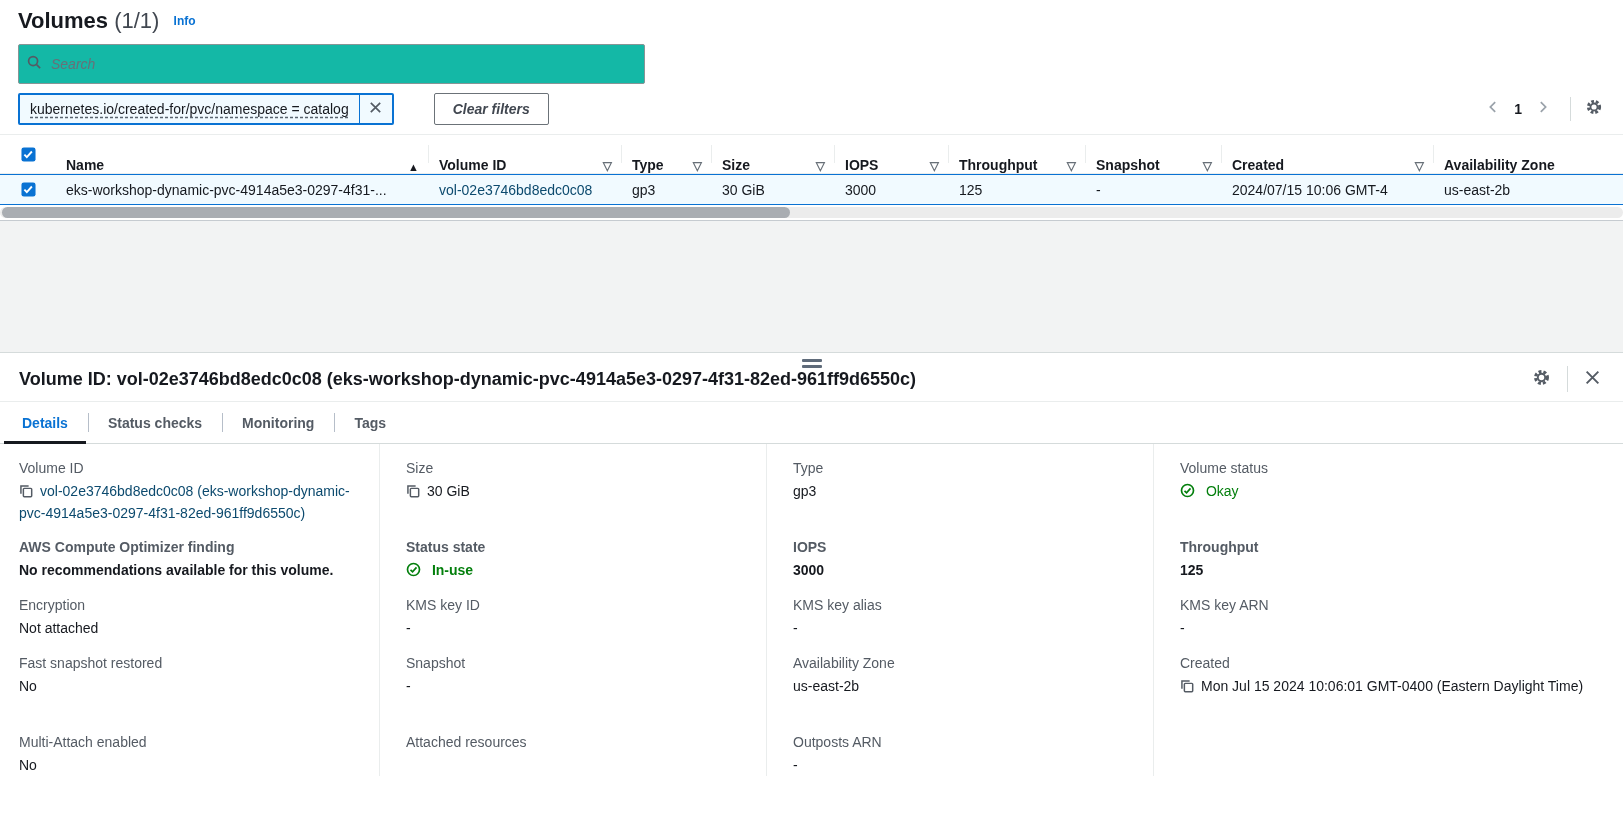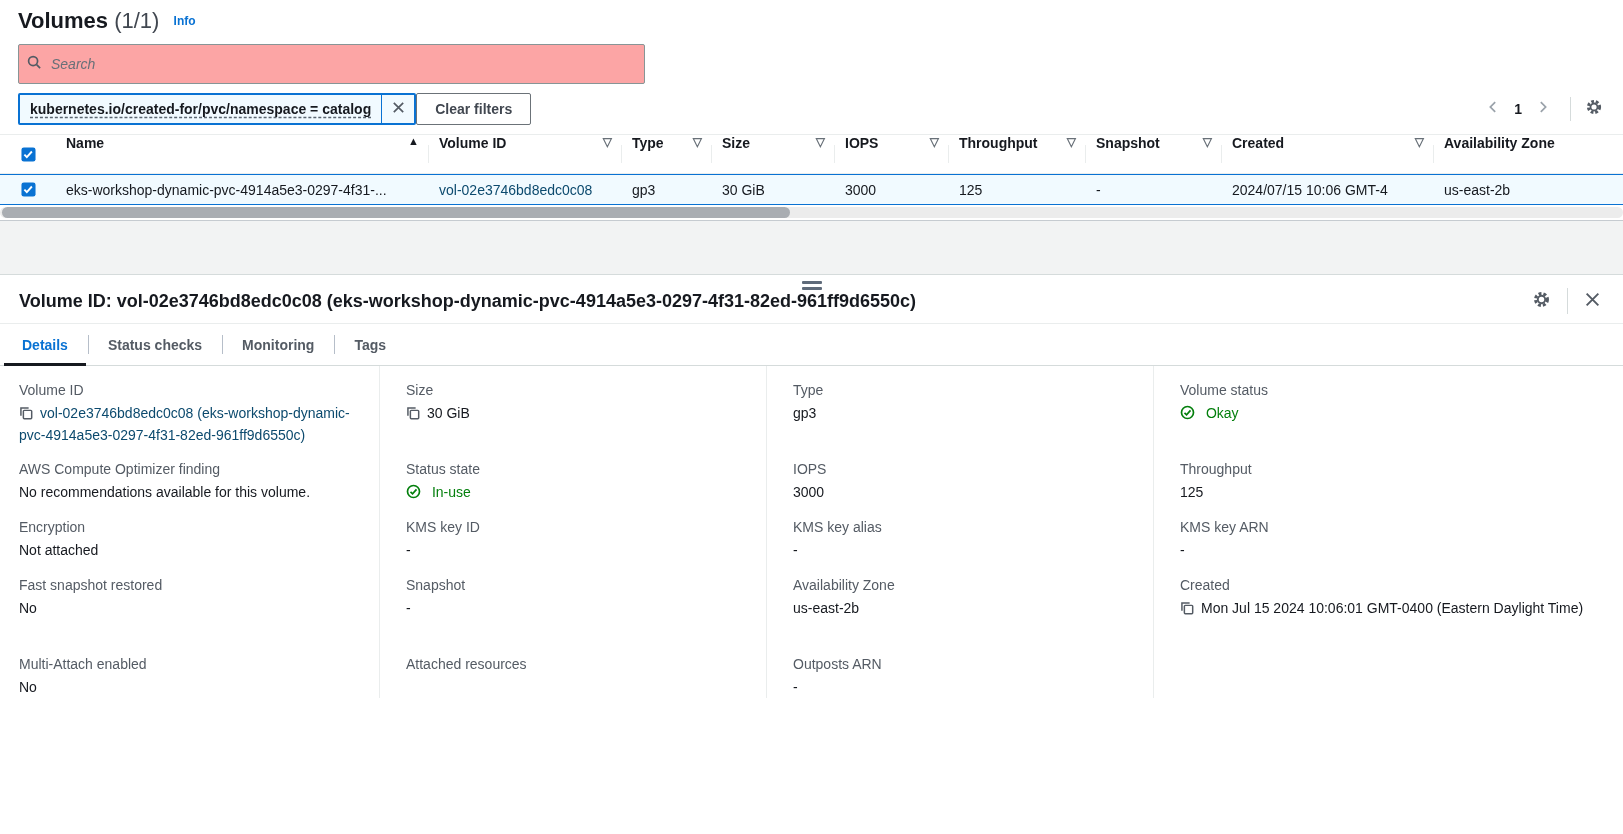--- a/index.html
+++ b/index.html
@@ -23,56 +23,56 @@
     font-family:inherit; font-size:14px; font-weight:700; color:#414750;
     display:flex; align-items:center; gap:8px; padding:0 18px; cursor:pointer;
   }
   .btn-icononly { width:48px; justify-content:center; padding:0; }
   .btn-primary { background:#f49200; border-color:#f49200; color:#16191f; }
   .caret { font-size:10px; color:#414750; }
 
   
   .search-box {
     margin-top:2px; width:627px; height:40px; border:1px solid #879596; border-radius:2px;
-    display:flex; align-items:center; padding:12px 8px; gap:7px; background:#fca5a5;
+    display:flex; align-items:center; padding:12px 8px; gap:7px; background:#14b8a6;
   }
   .search-box input {
     border:none; outline:none; flex:1; font-family:inherit; font-size:14px; color:#16191f; background:transparent;
   }
   .search-box input::placeholder { color:#687078; font-style:italic; }
 
   
   .filter-row { margin-top:8px; display:flex; align-items:center; height:33px; }
   .token {
     display:flex; align-items:stretch; height:32px; border:2px solid #0972d3;
     background:#f1faff; border-radius:2px; overflow:hidden;
   }
   .token-label {
     display:flex; align-items:center; padding:0 10px; color:#16191f;
-    text-decoration:underline dashed #5a6570; text-underline-offset:3px; cursor:default;font-weight:bold;
+    text-decoration:underline dashed #5a6570; text-underline-offset:3px; cursor:default;
   }
   .token-x {
     width:33px; display:flex; align-items:center; justify-content:center;
     border-left:1px solid #0972d3; cursor:pointer; background:transparent; border-top:none;border-right:none;border-bottom:none;
   }
-  .clear-btn { border-color:#6b7278; }
+  .clear-btn { margin-left:40px; border-color:#6b7278;font-style:italic; }
   .pagination { margin-left:auto; display:flex; align-items:center; }
   .page-arrow { background:none; border:none; padding:4px 8px; cursor:pointer; display:flex; align-items:center; }
   .page-num { font-weight:700; color:#16191f; padding:0 6px; cursor:pointer; }
   .pag-divider { width:1px; height:24px; background:#d5dbdb; margin:0 12px; }
   .gear-btn { background:none; border:none; cursor:pointer; display:flex; align-items:center; padding:2px; }
 
   
   .table { margin-top:9px; }
   .thead {
     display:flex; height:40px; align-items:center;
     border-top:1px solid #eaeded; border-bottom:1px solid #eaeded;
     font-weight:700;
   }
-  .th { display:flex; align-items:flex-start; justify-content:space-between; padding:0 10px; position:relative; height:100%; cursor:pointer; }
+  .th { display:flex; align-items:flex-end; justify-content:space-between; padding:0 10px; position:relative; height:100%; cursor:pointer; }
   .th::after { content:''; position:absolute; right:0; top:10px; bottom:10px; width:1px; background:#eaeded; }
   .th:last-child::after { display:none; }
   .sort-asc { color:#16191f; font-size:11px; margin-left:6px; }
   .filter-ico { color:#687078; font-size:12px; margin-left:6px; }
   .trow {
     display:flex; height:31px; align-items:center; background:#f1faff;
     border-top:1px solid #0972d3; border-bottom:1px solid #0972d3;
   }
   .td { padding:0 10px; white-space:nowrap; overflow:hidden; }
   .col-check { width:56px; display:flex; justify-content:center; align-items:center; }
@@ -88,38 +88,38 @@
   .link { color:#0c4a6e; text-decoration:none; cursor:pointer; }
   .checkbox { cursor:pointer; display:flex; }
 
   .hscroll { height:16px; position:relative; background:#fff; border-bottom:1px solid #c6cbd0; }
   .htrack { position:absolute; left:0; right:0; top:2px; height:11px; background:#ececec; border-radius:6px; }
   .hthumb { position:absolute; left:2px; top:2px; width:788px; height:11px; background:#a9adb2; border-radius:6px; cursor:pointer; }
 
   .gap { flex:1; background:#f2f3f3; }
 
   
-  .panel { background:#fff; border-top:1px solid #d5dbdb; height:560px; position:relative; }
+  .panel { background:#fff; border-top:1px solid #d5dbdb; height:482px; position:relative; }
   .drag { position:absolute; top:4px; left:50%; transform:translateX(-50%); display:flex; flex-direction:column; gap:3px; cursor:row-resize; padding:2px 6px; }
   .drag span { display:block; width:20px; height:3px; background:#5f6b7a; border-radius:1px; }
   .panel-header { display:flex; justify-content:space-between; align-items:center; padding:13px 20px 9px 19px; border-bottom:1px solid #eaeded; }
   .panel-title { font-size:18px; font-weight:700; }
   .panel-icons { display:flex; align-items:center; gap:14px; }
   .picon-divider { width:1px; height:26px; background:#d5dbdb; }
 
   .tabs { display:flex; align-items:stretch; height:42px; border-bottom:1px solid #d5dbdb; padding-left:2px; }
   .tab { display:flex; align-items:center; padding:0 20px; font-weight:700; color:#545b64; position:relative; cursor:pointer; }
   .tab:not(:first-child)::before { content:''; position:absolute; left:0; top:11px; bottom:11px; width:1px; background:#b6bec9; }
   .tab.active { color:#0972d3; }
   .tab.active::after { content:''; position:absolute; left:2px; right:2px; bottom:-1px; height:3px; background:#16191f; }
 
   .details { display:grid; grid-template-columns:379px 387px 387px 1fr; }
   .dcol { padding:14px 20px 0 19px; }
   .dcol + .dcol { border-left:1px solid #eaeded; padding-left:26px; }
-  .field.f1 { height:79px; } .field.f2 { height:58px; } .field.f3 { height:58px; } .field.f4 { height:79px; }
+  .field.f1 { height:79px; } .field.f2 { height:58px;font-weight:bold; } .field.f3 { height:58px; } .field.f4 { height:79px; }
   .dlabel { color:#545b64; line-height:20px; margin-bottom:2px; }
   .dvalue { line-height:22px; color:#16191f; }
   .green { color:#037f0c; }
   .vicon { vertical-align:-2px; margin-right:7px; }
   .copy-btn { background:none; border:none; padding:0; cursor:pointer; vertical-align:-2px; margin-right:7px; }
 </style>
 </head>
 <body>
 
 <div class="app">

